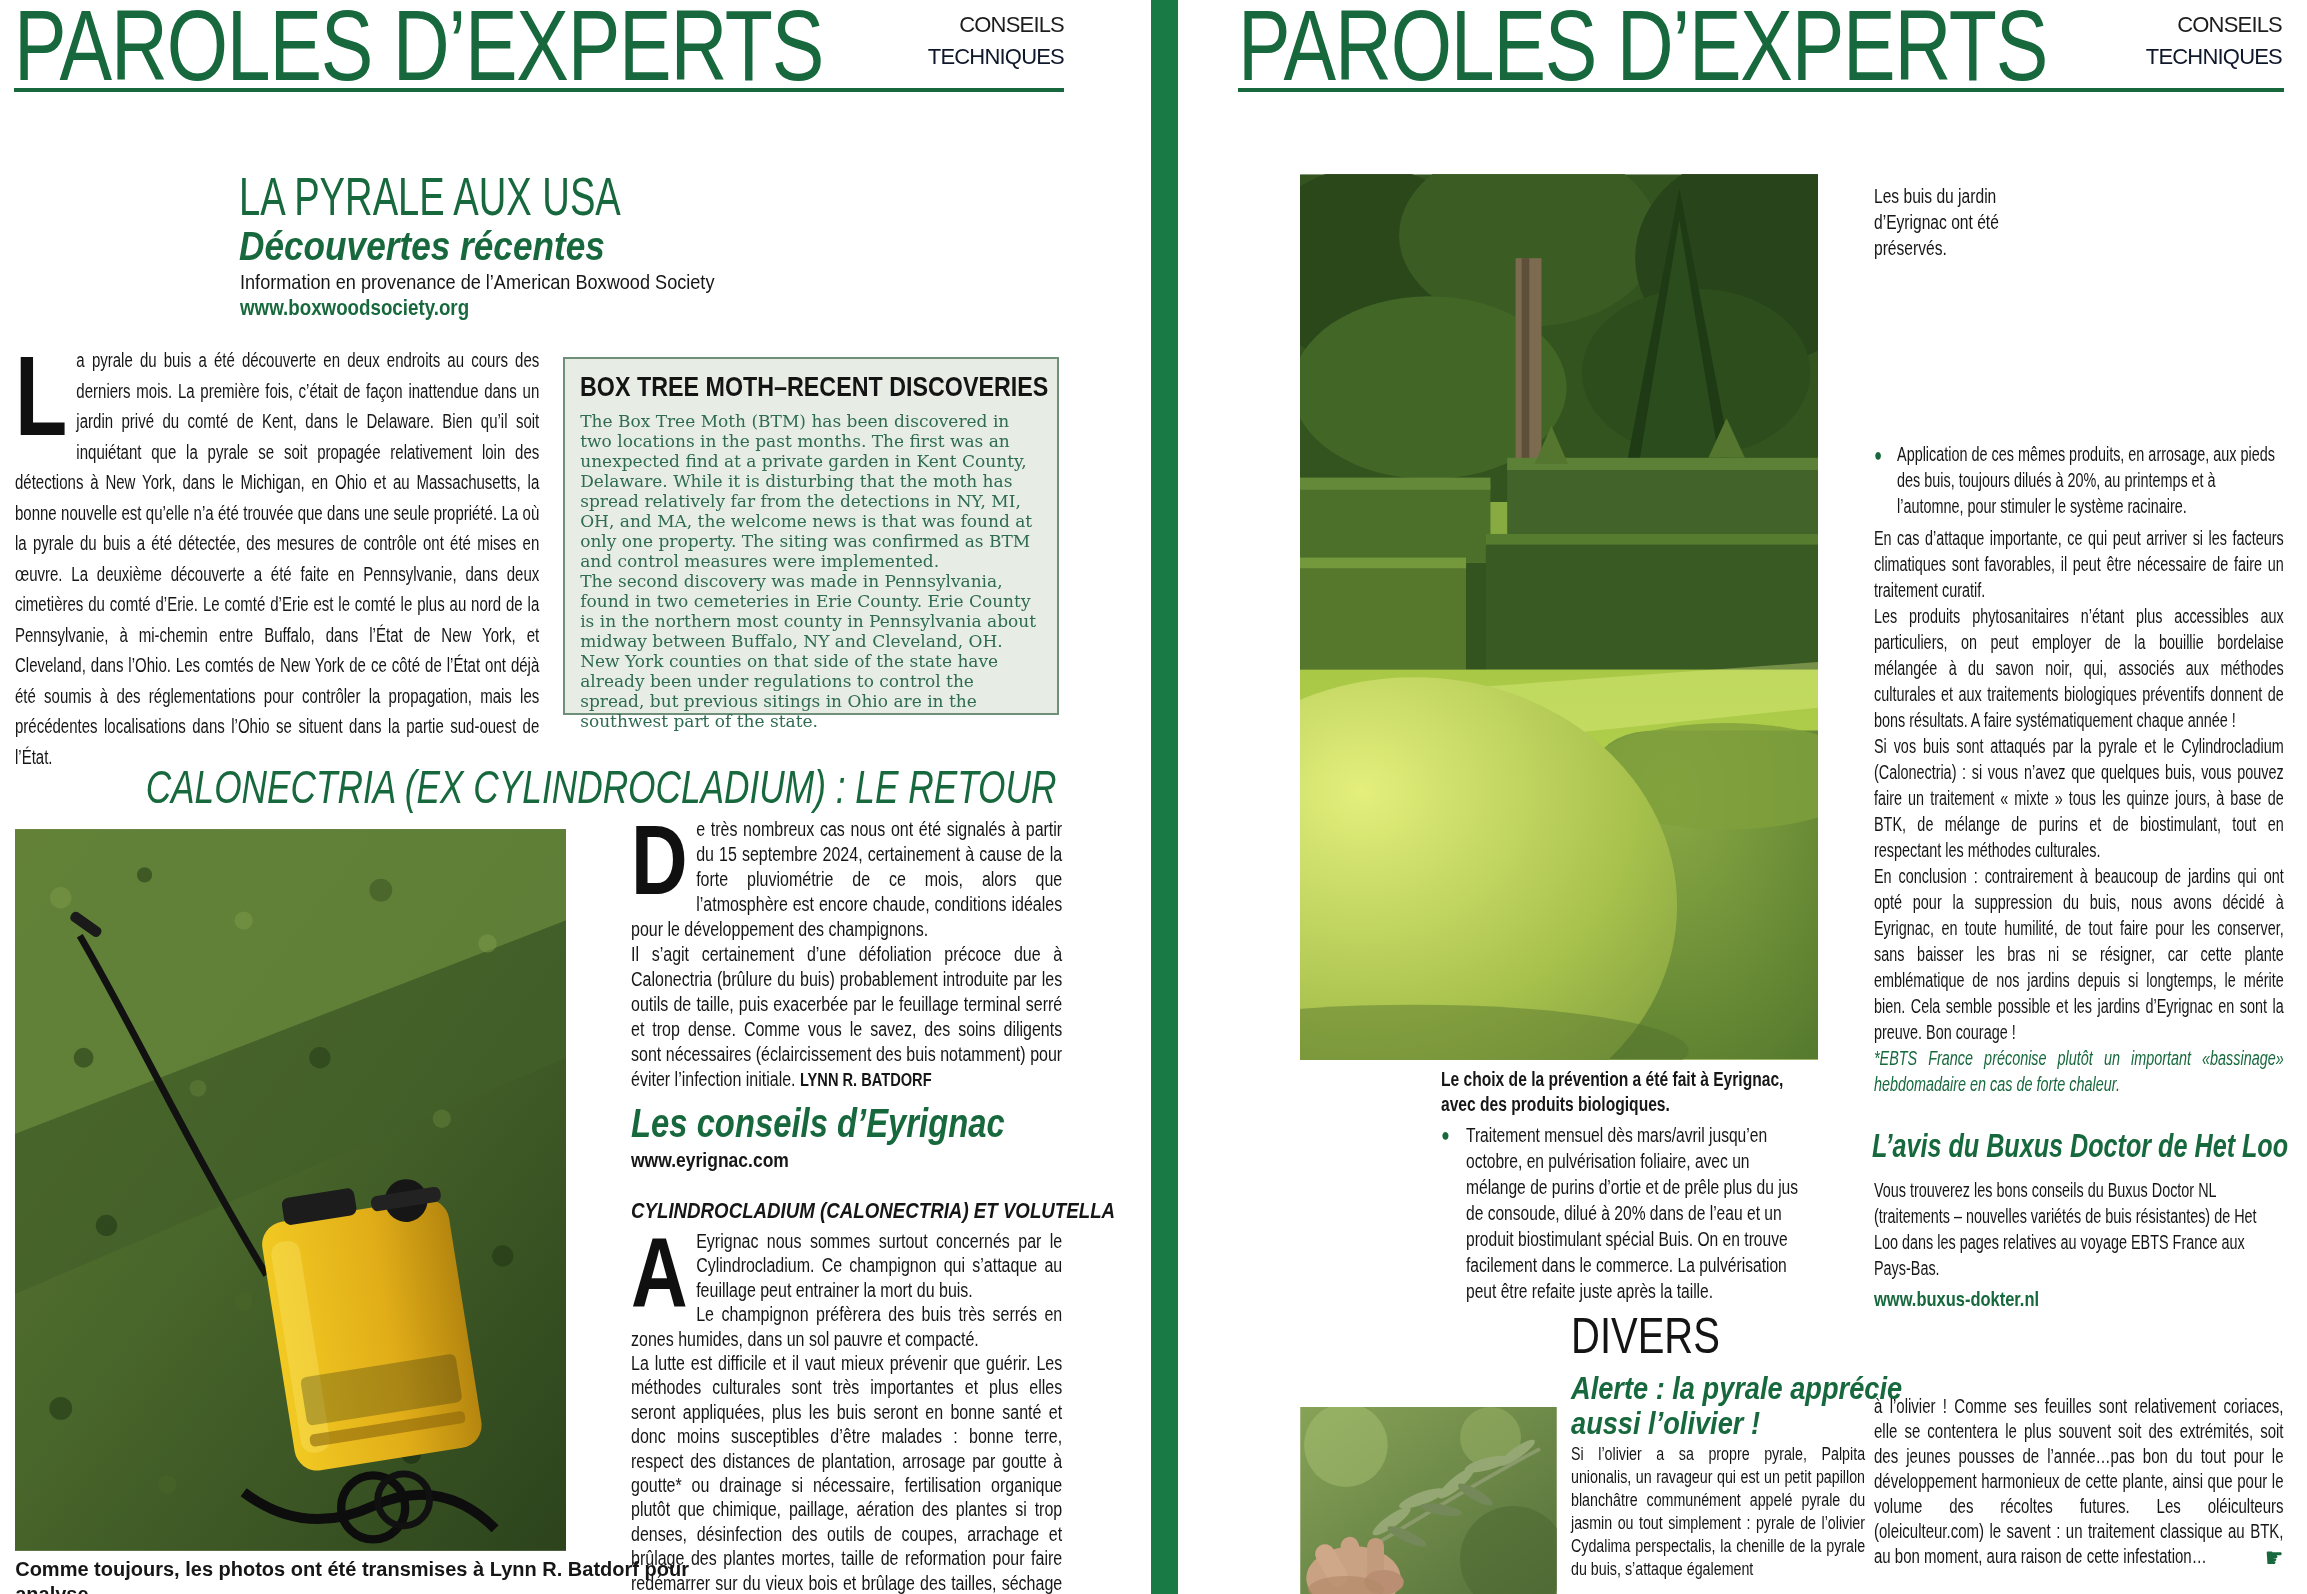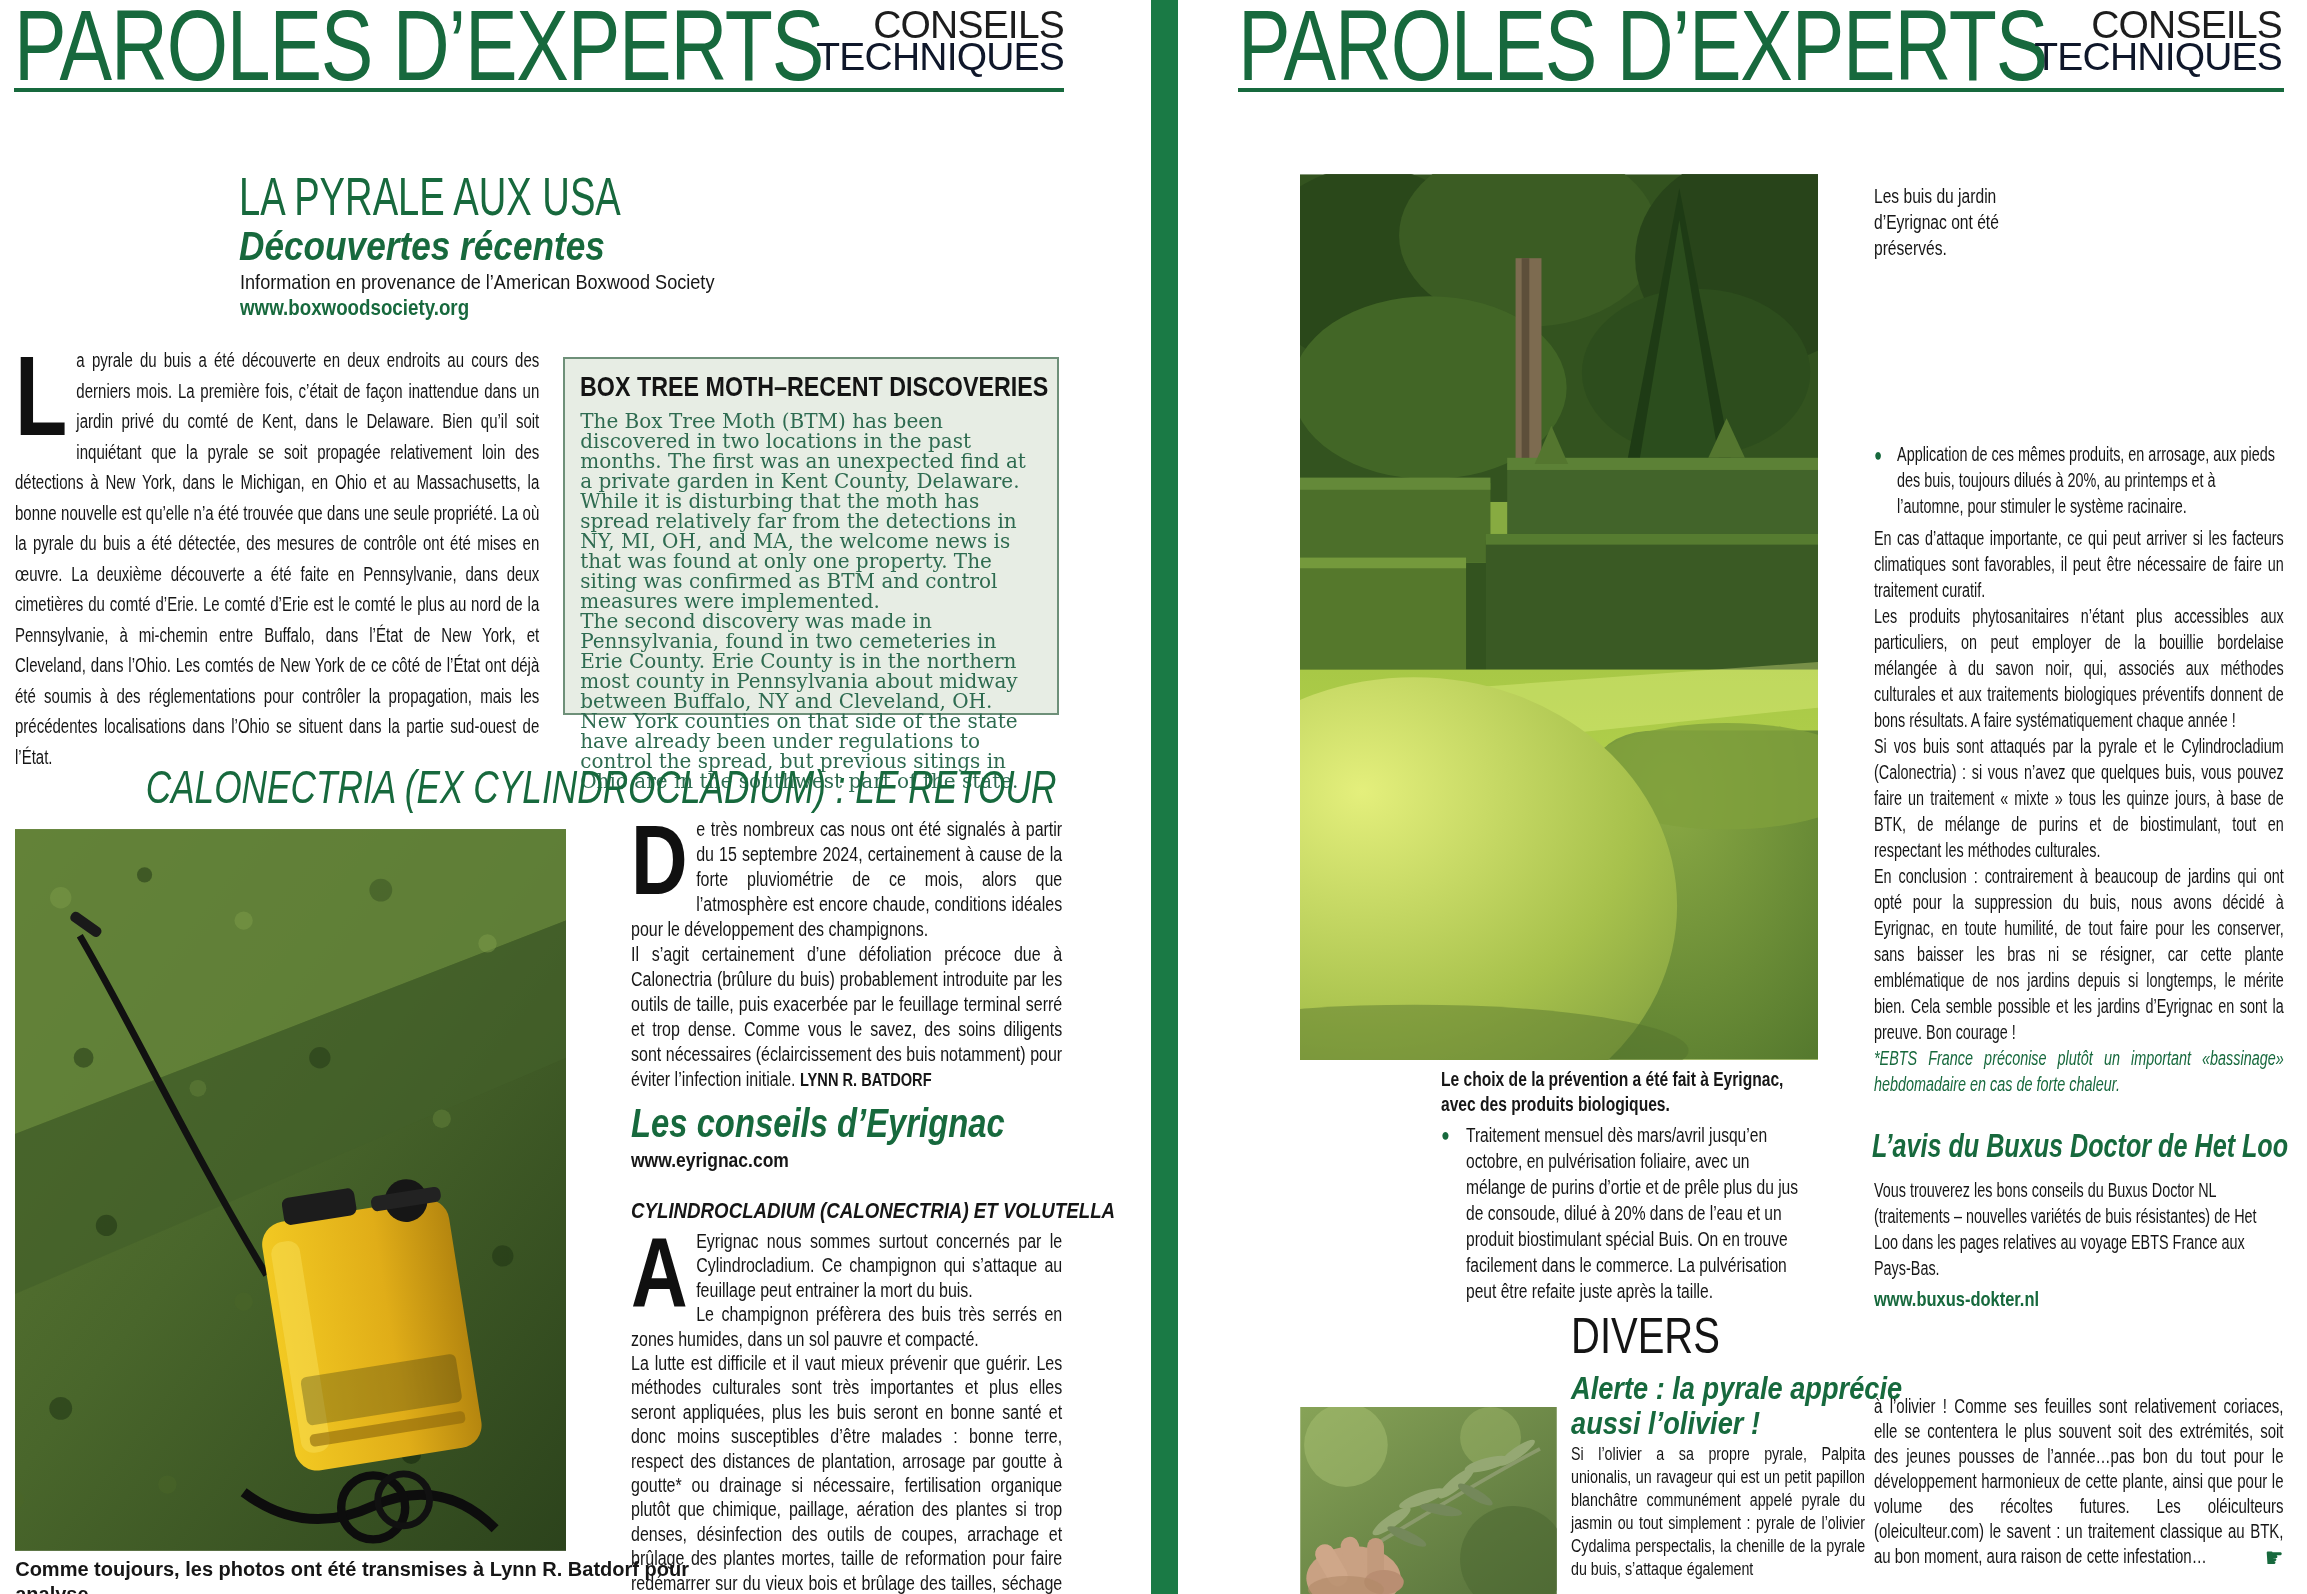--- a/index.html
+++ b/index.html
@@ -8,39 +8,39 @@
   html,body{margin:0;padding:0;background:#9a9a9a;}
   #root{position:relative;width:2307px;height:1595px;background:#ffffff;overflow:hidden;
         font-family:"Liberation Sans",sans-serif;color:var(--ink);}
   .abs{position:absolute;}
   .sx{transform-origin:0 0;}
   .sxc{transform-origin:50% 0;}
   .just{text-align:justify;}
 
   .pgtitle{font-size:101px;line-height:84px;letter-spacing:-1.5px;color:var(--green);
            transform:scaleX(.78);white-space:nowrap;}
-  .kicker{width:305px;text-align:right;font-size:39px;line-height:32px;letter-spacing:-0.8px;}
+  .kicker{width:305px;text-align:right;font-size:22px;line-height:32px;letter-spacing:-0.8px;}
   .kicker .k1{font-weight:400;color:#1d1d1d;}
   .kicker .k2{font-weight:400;color:#0f172a;}
   .rule{height:3.8px;background:var(--green);}
 
   .a1title{font-size:53px;line-height:55px;color:var(--green);transform:scaleX(.72);white-space:nowrap;}
   .a1sub{font-size:40px;line-height:41px;color:var(--green);font-weight:700;font-style:italic;transform:scaleX(.88);white-space:nowrap;}
   .a1src{font-size:20.6px;line-height:23px;transform:scaleX(.88);white-space:nowrap;}
   .a1url{font-size:21.3px;line-height:23.6px;font-weight:700;color:var(--green);transform:scaleX(.88);white-space:nowrap;}
 
   .lead{width:699px;font-size:20px;line-height:30.5px;transform:scaleX(.75);}
   .dc{float:left;font-weight:700;color:#101010;font-size:114px;line-height:90px;margin:6.1px 12.2px 0 0;}
   .dc2{float:left;font-weight:700;color:#101010;font-size:98px;line-height:76px;margin:4.6px 10.7px 0 0;}
 
   .greenbox{width:496px;height:358px;background:var(--boxbg);border:2.3px solid var(--boxborder);
             box-sizing:border-box;padding:12.2px 15.2px;}
   .gbtitle{font-size:27.4px;line-height:32px;font-weight:700;color:#141414;transform:scaleX(.85);
            transform-origin:0 0;white-space:nowrap;margin-bottom:7.6px;}
-  .gbp{font-family:"DejaVu Serif","Liberation Serif",serif;font-size:20px;line-height:20px;
+  .gbp{font-family:"DejaVu Serif","Liberation Serif",serif;font-size:17px;line-height:20px;
        color:var(--boxtext);margin:0;}
 
   .a2title{width:1045px;text-align:center;font-size:47px;line-height:50px;font-style:italic;
            color:var(--green);transform:scaleX(.75);white-space:nowrap;}
 
   .colA{width:539px;font-size:20px;line-height:25px;transform:scaleX(.8);}
   .colA p{margin:0;}
   .byl{font-weight:700;font-size:18.3px;}
 
   .eyrtitle{font-size:41px;line-height:44px;font-weight:700;font-style:italic;color:var(--green);

